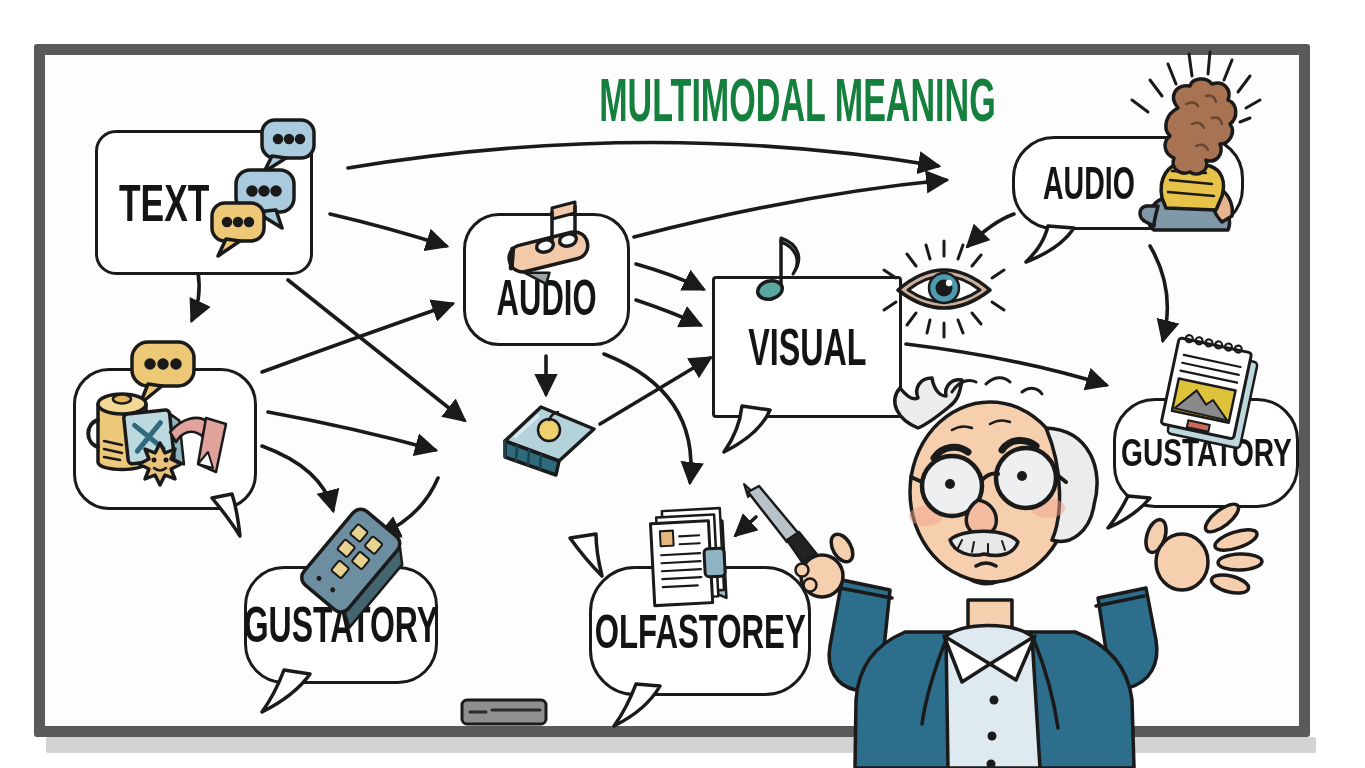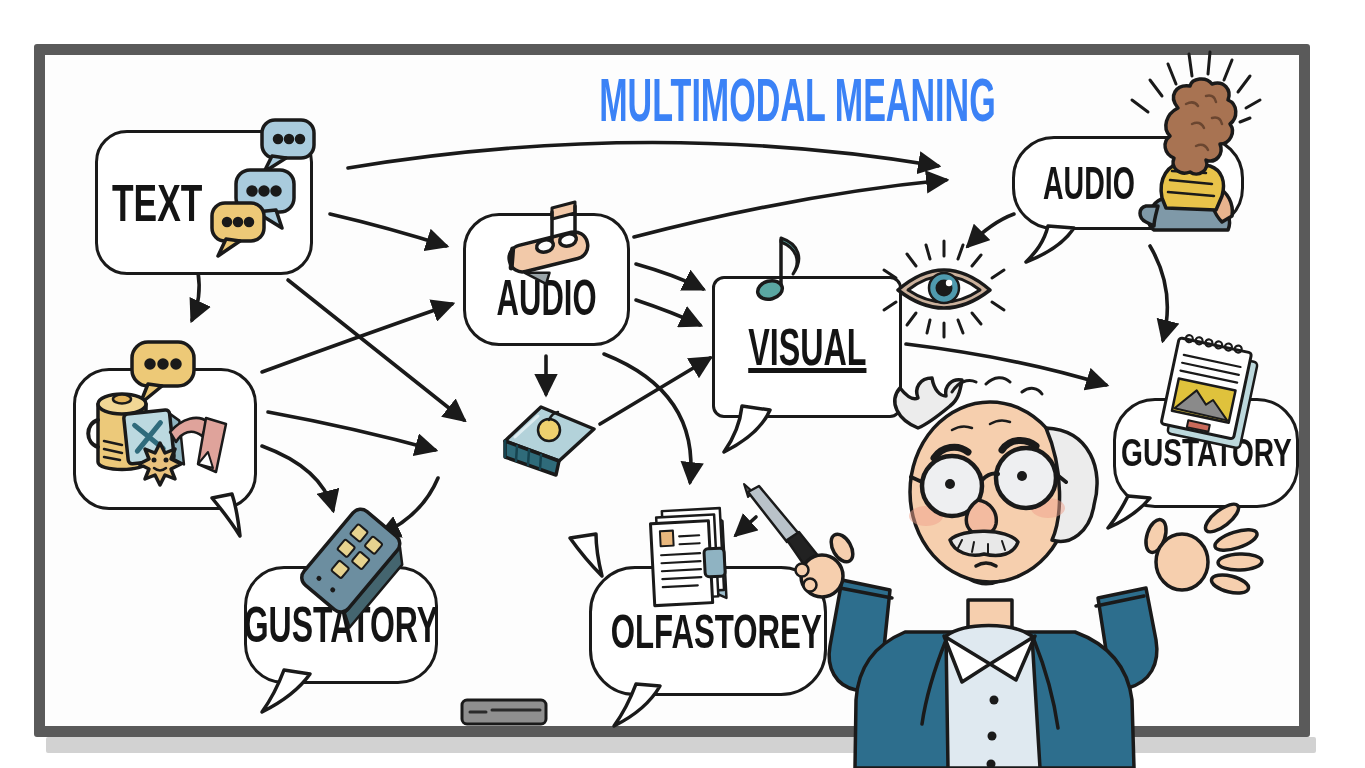--- a/index.html
+++ b/index.html
@@ -7,42 +7,42 @@
          font-family:"Liberation Sans",sans-serif;background:#ffffff;}
   .board-frame{position:absolute;left:34px;top:44px;width:1254px;height:671px;
          border:11px solid #5a5a5a;border-radius:3px;background:#fdfdfd;}
   .board-shadow{position:absolute;left:46px;top:737px;width:1270px;height:16px;
          background:#d2d2d2;border-radius:2px;}
   .layer{position:absolute;left:0;top:0;width:1365px;height:768px;pointer-events:none;}
   #arrows-layer{z-index:1;}
   #bubble-layer{z-index:2;}
   #art-layer{z-index:3;}
   .title{position:absolute;left:437px;top:64px;width:560px;text-align:center;
-         font-weight:bold;font-size:62px;color:#3b82f6;white-space:nowrap;}
+         font-weight:bold;font-size:62px;color:#15803d;white-space:nowrap;}
   .title .t-inner{display:inline-block;transform:scaleX(0.55);transform-origin:center;}
   .bubble{position:absolute;background:#ffffff;border:3.5px solid #1a1a1a;
          display:flex;align-items:center;justify-content:center;color:#141414;}
   .label{display:inline-block;font-weight:bold;white-space:nowrap;transform-origin:center;}
-  #b-text{left:95px;top:130px;width:218px;height:145px;border-radius:32px;
-          justify-content:flex-start;padding-left:14px;box-sizing:border-box;}
+  #b-text{left:95px;top:130px;width:218px;height:145px;border-radius:21px;
+          justify-content:flex-start;padding-left:21px;box-sizing:border-box;}
   #b-text .label{font-size:52px;transform:scaleX(0.68);transform-origin:left center;}
   #b-audio-top{left:1012px;top:136px;width:232px;height:94px;border-radius:42px;
           justify-content:flex-start;padding-left:28px;box-sizing:border-box;}
   #b-audio-top .label{font-size:46px;transform:scaleX(0.62);transform-origin:left center;}
   #b-audio-center{left:463px;top:213px;width:167px;height:133px;border-radius:36px;
           align-items:flex-end;padding-bottom:16px;box-sizing:border-box;}
   #b-audio-center .label{font-size:50px;transform:scaleX(0.62);}
-  #b-visual{left:712px;top:276px;width:184px;height:136px;border-radius:12px;text-decoration:underline;}
+  #b-visual{left:712px;top:276px;width:184px;height:136px;border-radius:4px;}
   #b-visual .label{font-size:52px;transform:scaleX(0.62);}
   #b-icons{left:73px;top:368px;width:178px;height:136px;border-radius:36px;}
   #b-tactile{left:452px;top:434px;width:162px;height:112px;border-radius:34px;}
   #b-tactile .label{font-size:46px;transform:scaleX(0.64);}
   #b-gust-left{left:244px;top:566px;width:188px;height:112px;border-radius:40px;}
   #b-gust-left .label{font-size:50px;transform:scaleX(0.64);}
-  #b-olfactory{left:589px;top:566px;width:216px;height:124px;border-radius:46px;padding-left:16px;}
+  #b-olfactory{left:589px;top:566px;width:216px;height:124px;border-radius:46px;}
   #b-olfactory .label{font-size:48px;transform:scaleX(0.65);}
   #b-gust-right{left:1113px;top:398px;width:180px;height:104px;border-radius:42px;}
   #b-gust-right .label{font-size:38px;transform:scaleX(0.74);}
 </style>
 </head>
 <body>
 
 <div class="scene">
 
   <div class="board-frame"></div>

